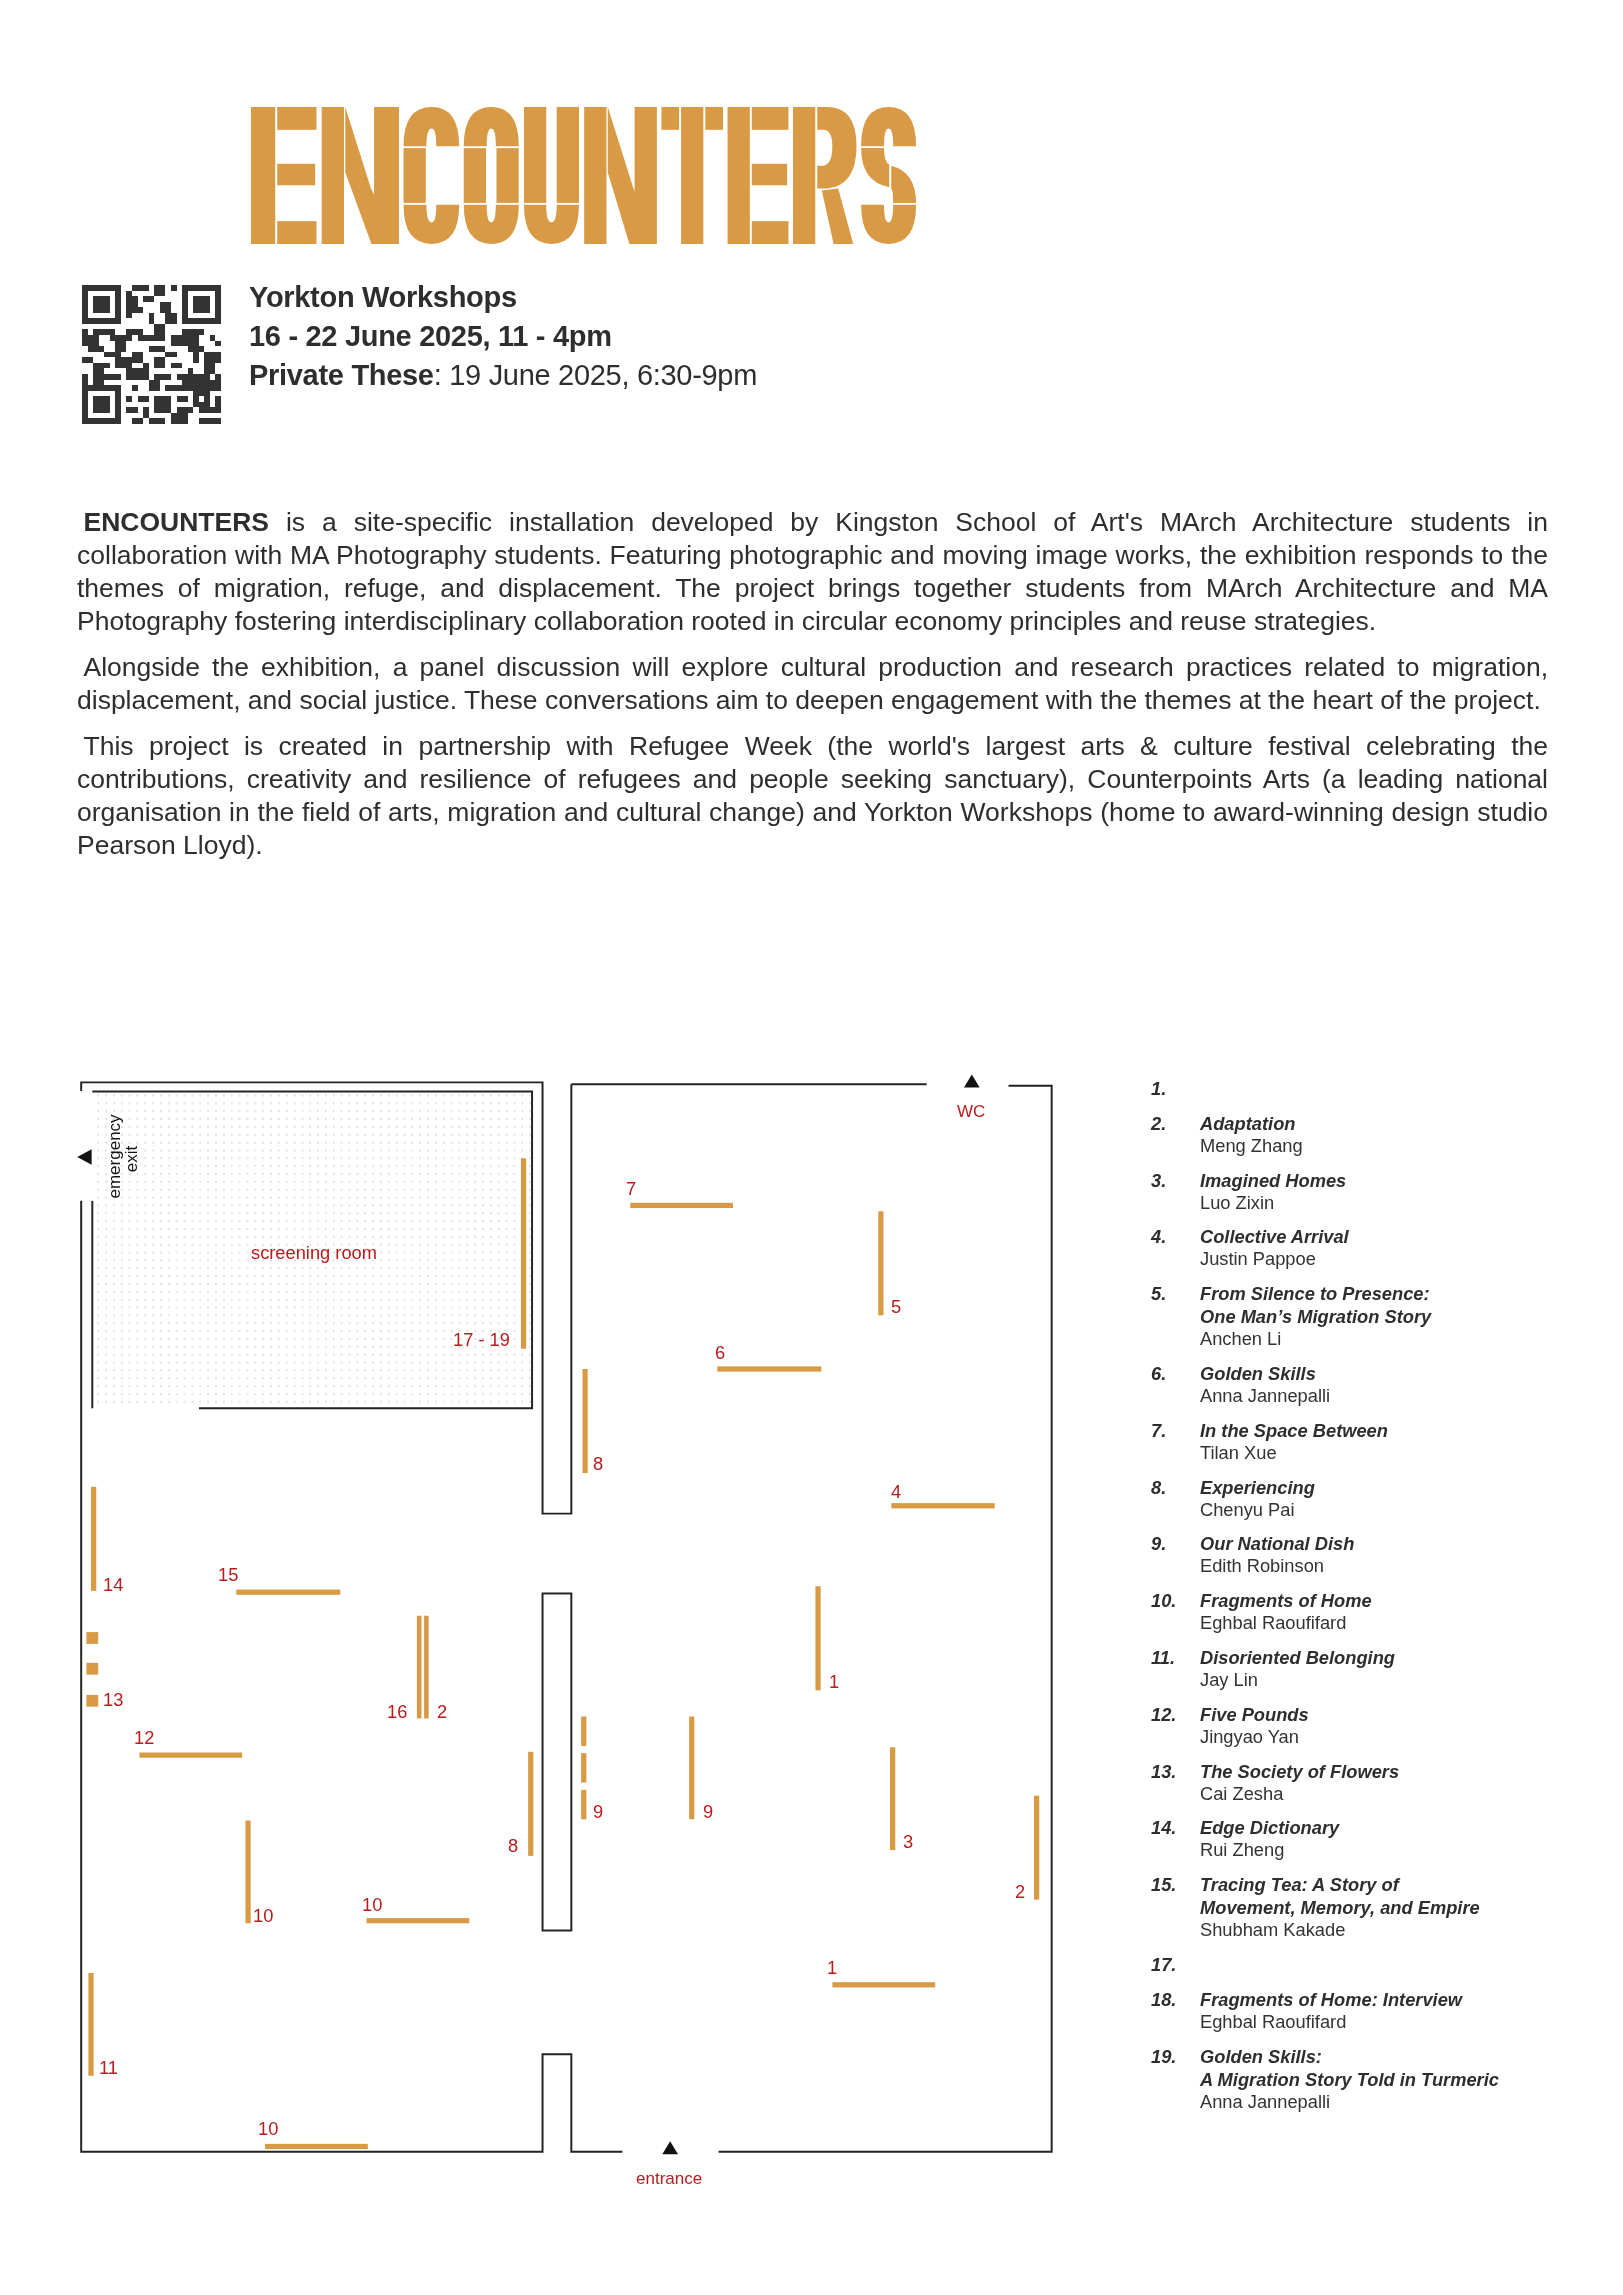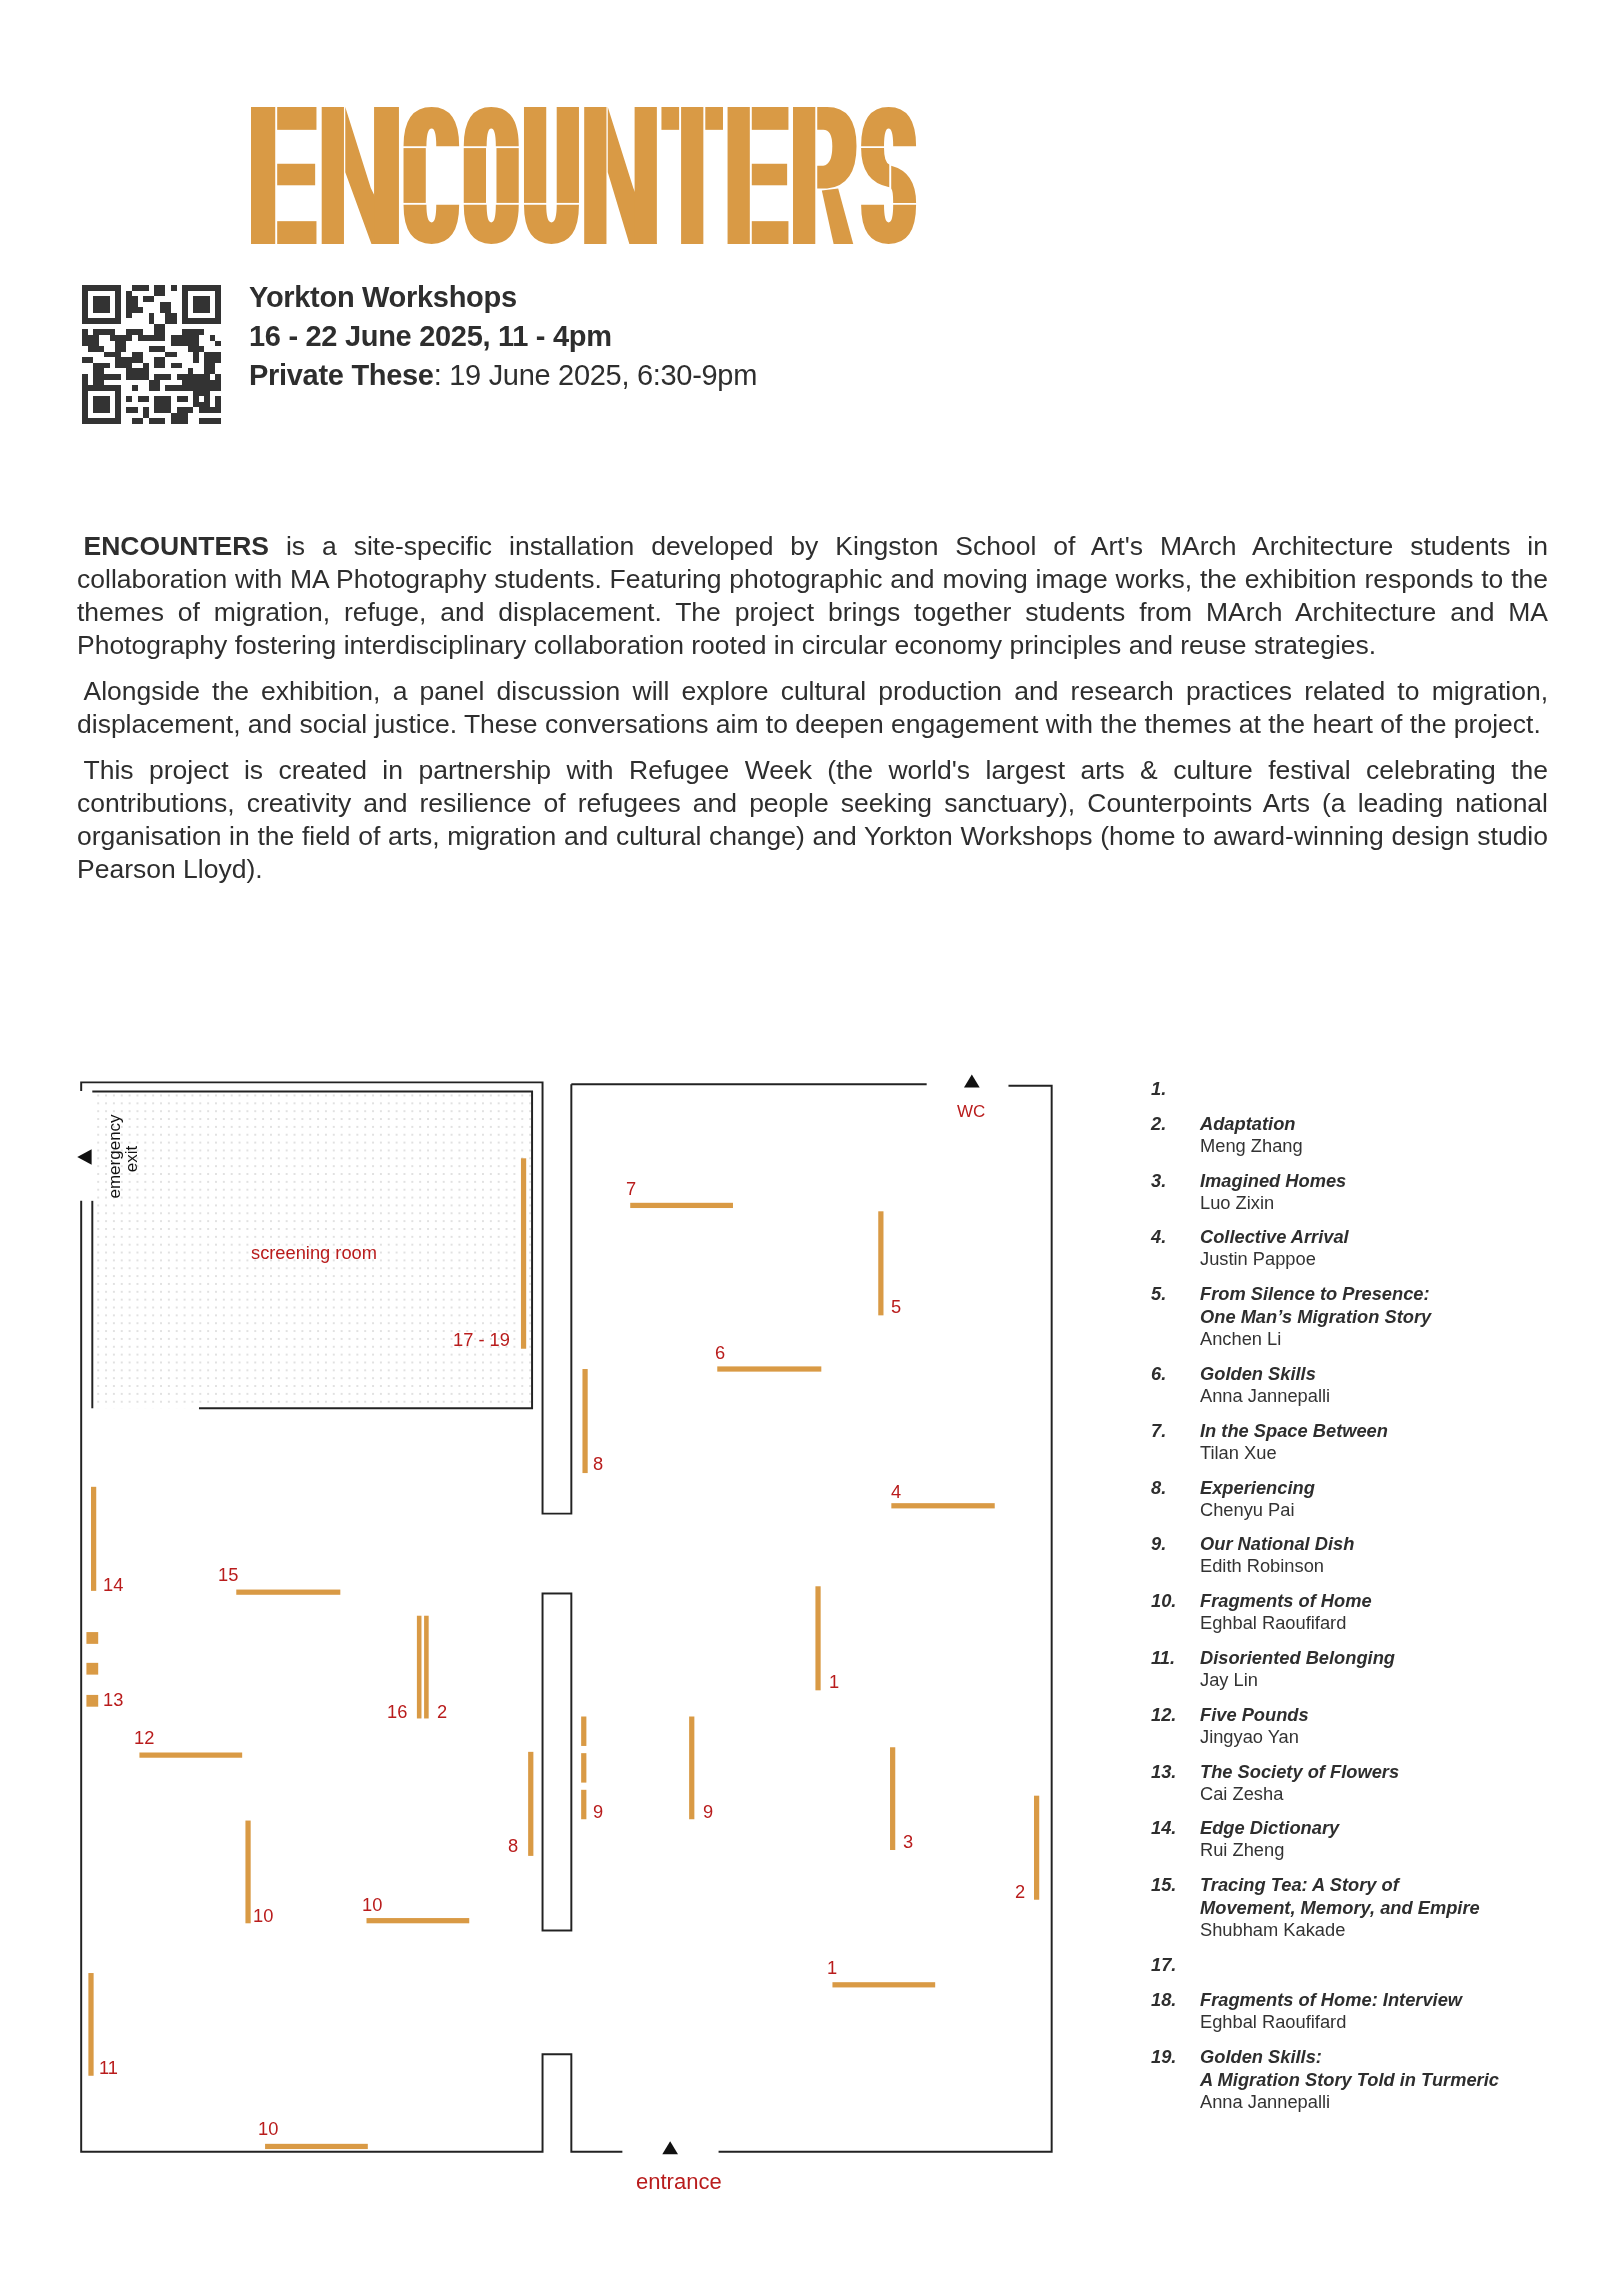--- a/index.html
+++ b/index.html
@@ -9,21 +9,21 @@
   .title-wrap { position: absolute; left: 251px; top: 107px; width: 815px; height: 137px; }
   .title-wrap svg { width: 100%; height: 100%; display: block; }
 
   .qr { position: absolute; left: 82px; top: 285px; width: 139px; height: 139px; }
   .qr svg { width: 100%; height: 100%; display: block; }
 
   .info { position: absolute; left: 249px; top: 278px; font-family: "Liberation Sans", sans-serif; font-size: 29px; line-height: 39px; color: #2e2e2e; letter-spacing: -0.3px; }
   .info .b { font-weight: bold; }
   .info div { white-space: nowrap; }
 
-  .body-text { position: absolute; left: 77px; top: 530px; width: 1471px; font-family: "Liberation Sans", sans-serif; font-size: 26.5px; line-height: 33px; color: #2e2e2e; text-align: justify; }
+  .body-text { position: absolute; left: 77px; top: 506px; width: 1471px; font-family: "Liberation Sans", sans-serif; font-size: 26.5px; line-height: 33px; color: #2e2e2e; text-align: justify; }
   .body-text p { margin-bottom: 13px; text-indent: 6.5px; }
   .body-text .b { font-weight: bold; }
 
   .map { position: absolute; left: 0; top: 0; width: 1623px; height: 2295px; pointer-events: none; }
   .map svg { position: absolute; left: 0; top: 0; width: 1623px; height: 2295px; }
   .map-label { position: absolute; font-family: "Liberation Sans", sans-serif; font-size: 18.3px; color: #b91c1c; white-space: nowrap; pointer-events: auto; }
   .emergency { position: absolute; left: 97px; top: 1113px; width: 52px; height: 92px; transform-origin: center; }
   .emergency span { position: absolute; left: 50%; top: 50%; transform: translate(-50%,-50%) rotate(-90deg); font-family: "Liberation Sans", sans-serif; font-size: 17px; line-height: 17px; color: #111; text-align: center; white-space: nowrap; display: block; }
 
   .legend { position: absolute; left: 1151px; top: 1077px; width: 419px; font-family: "Liberation Sans", sans-serif; color: #2e2e2e; }
@@ -242,21 +242,21 @@
       <rect x="135" y="3015" width="8" height="157"></rect>
       <rect x="405" y="3276" width="157" height="8"></rect>
     </g>
   </svg>
 
   <div class="emergency">
     <span style="width:79px;white-space:normal;line-height:17px;">emergency exit</span>
   </div>
   <div class="map-label" style="left:251px;top:1242px;">screening room</div>
   <div class="map-label" style="left:957px;top:1102px;font-size:17px;">WC</div>
-  <div class="map-label" style="left:636px;top:2169px;font-size:22px;">entrance</div>
+  <div class="map-label" style="left:636px;top:2169px;font-size:17px;">entrance</div>
 
   <div class="map-label" style="left:453px;top:1329px;">17 - 19</div>
   <div class="map-label" style="left:626px;top:1178px;">7</div>
   <div class="map-label" style="left:891px;top:1296px;">5</div>
   <div class="map-label" style="left:715px;top:1342px;">6</div>
   <div class="map-label" style="left:593px;top:1453px;">8</div>
   <div class="map-label" style="left:891px;top:1481px;">4</div>
   <div class="map-label" style="left:103px;top:1574px;">14</div>
   <div class="map-label" style="left:218px;top:1564px;">15</div>
   <div class="map-label" style="left:387px;top:1701px;">16</div>

